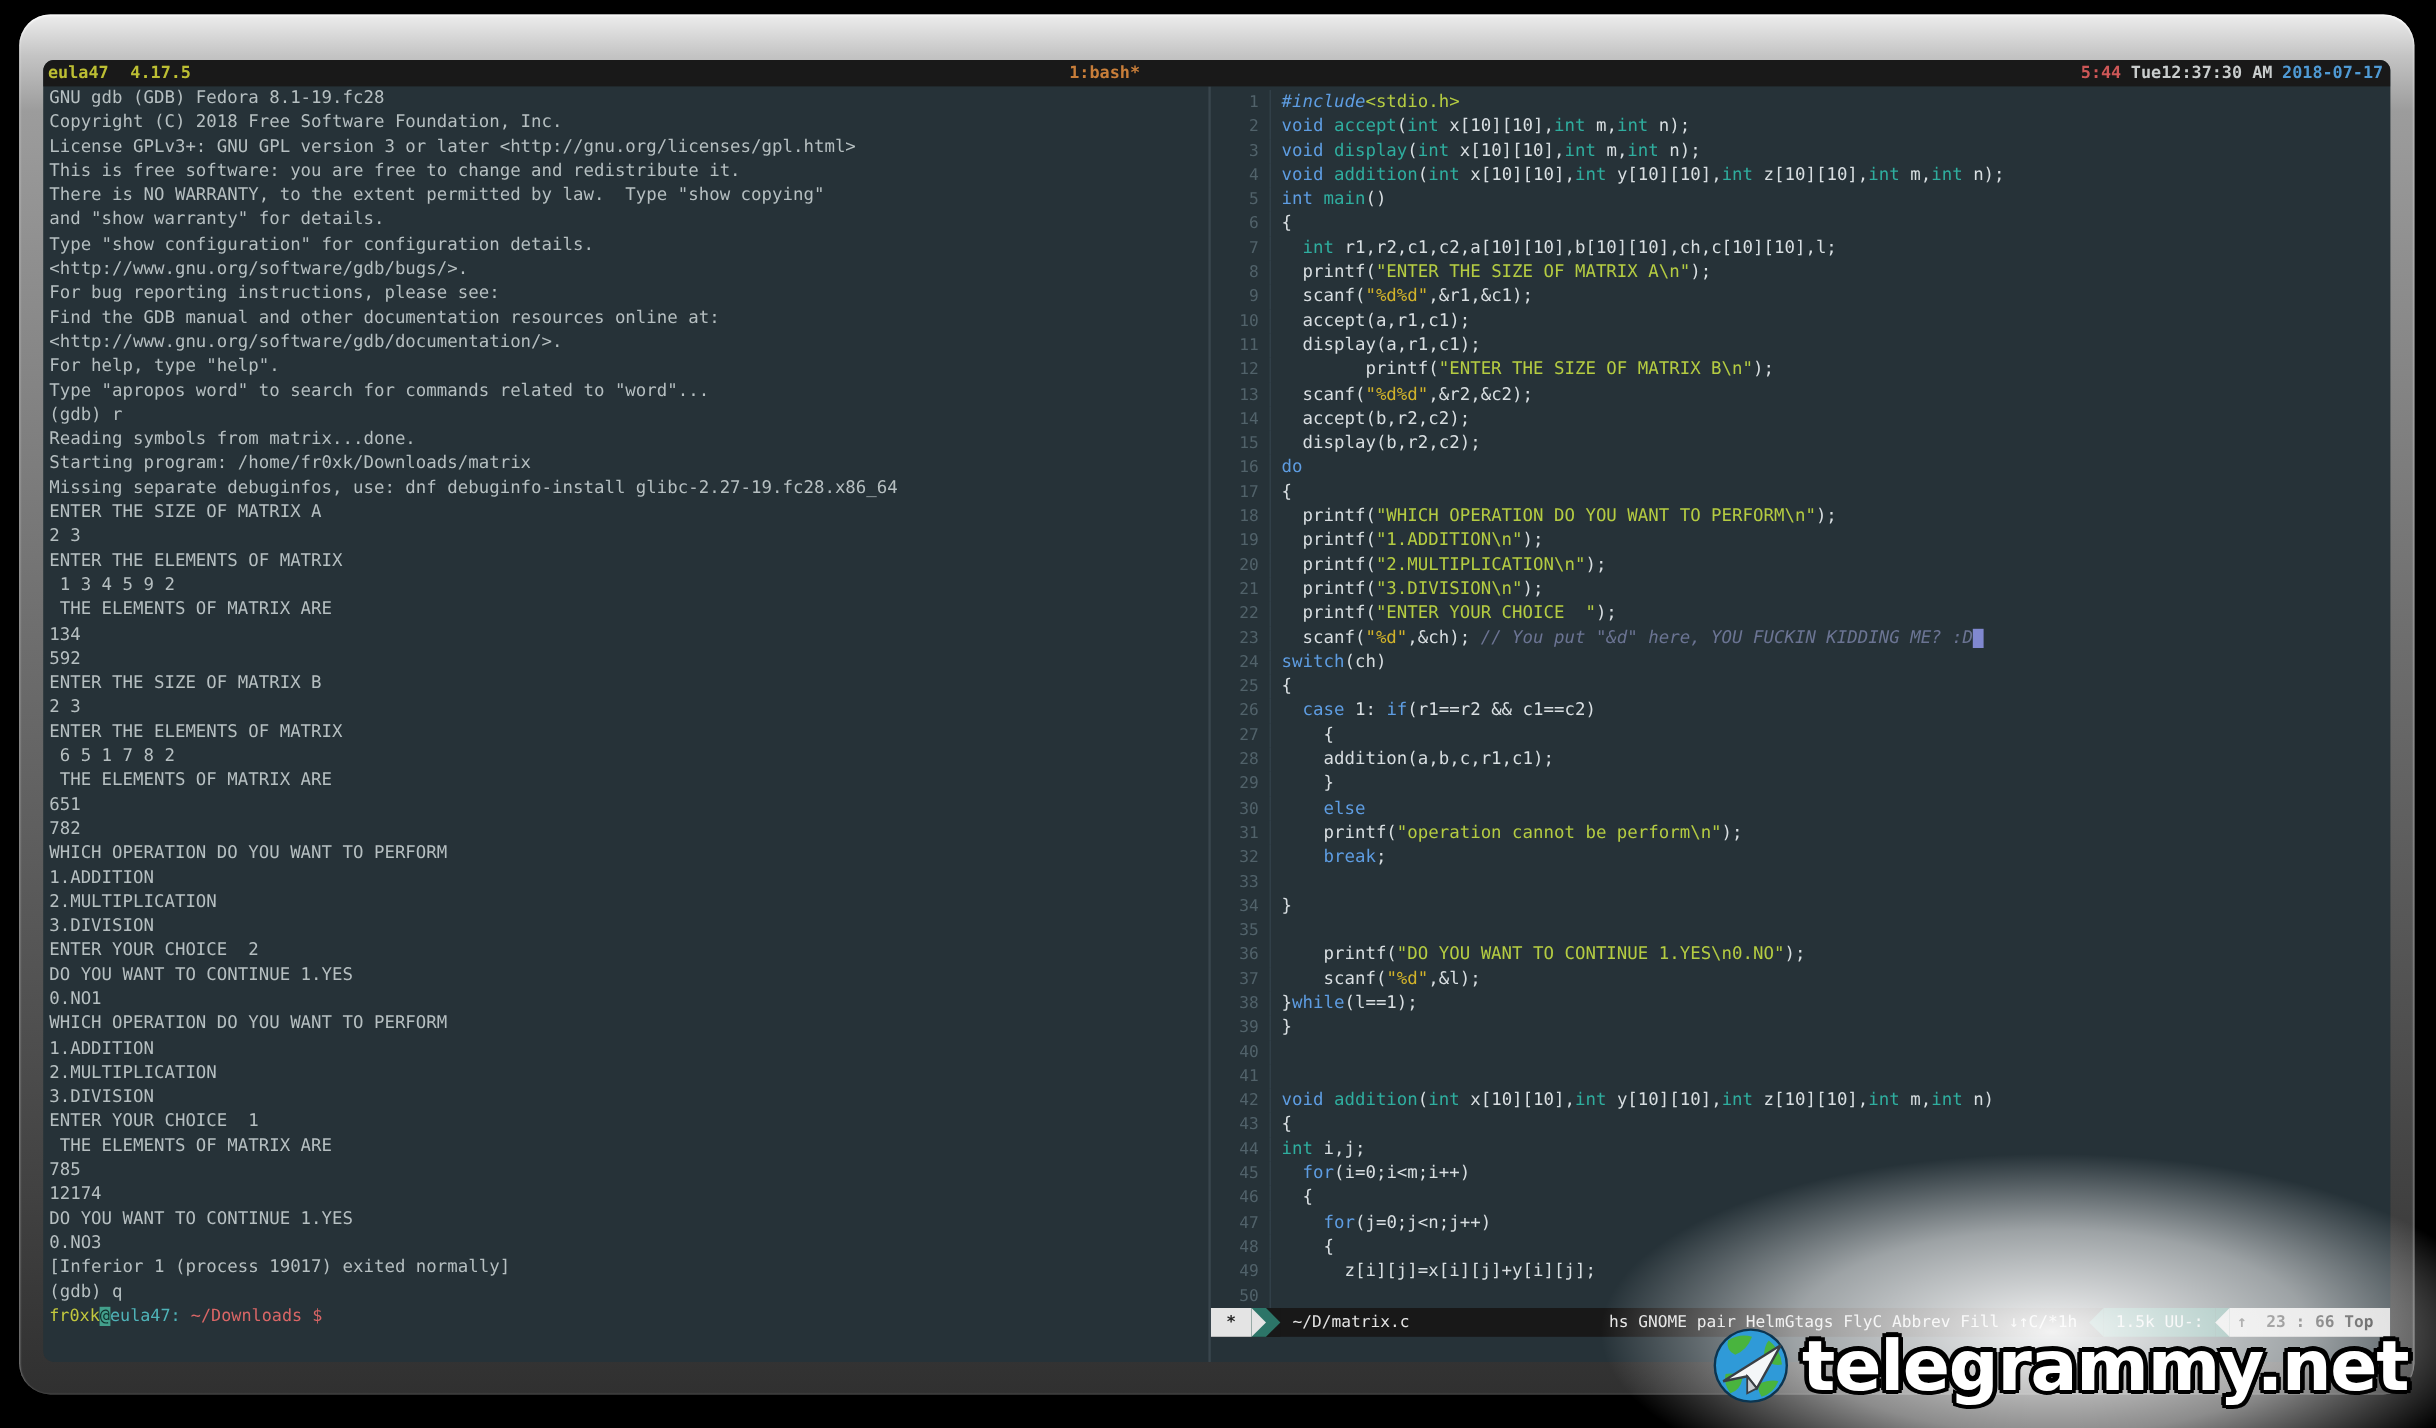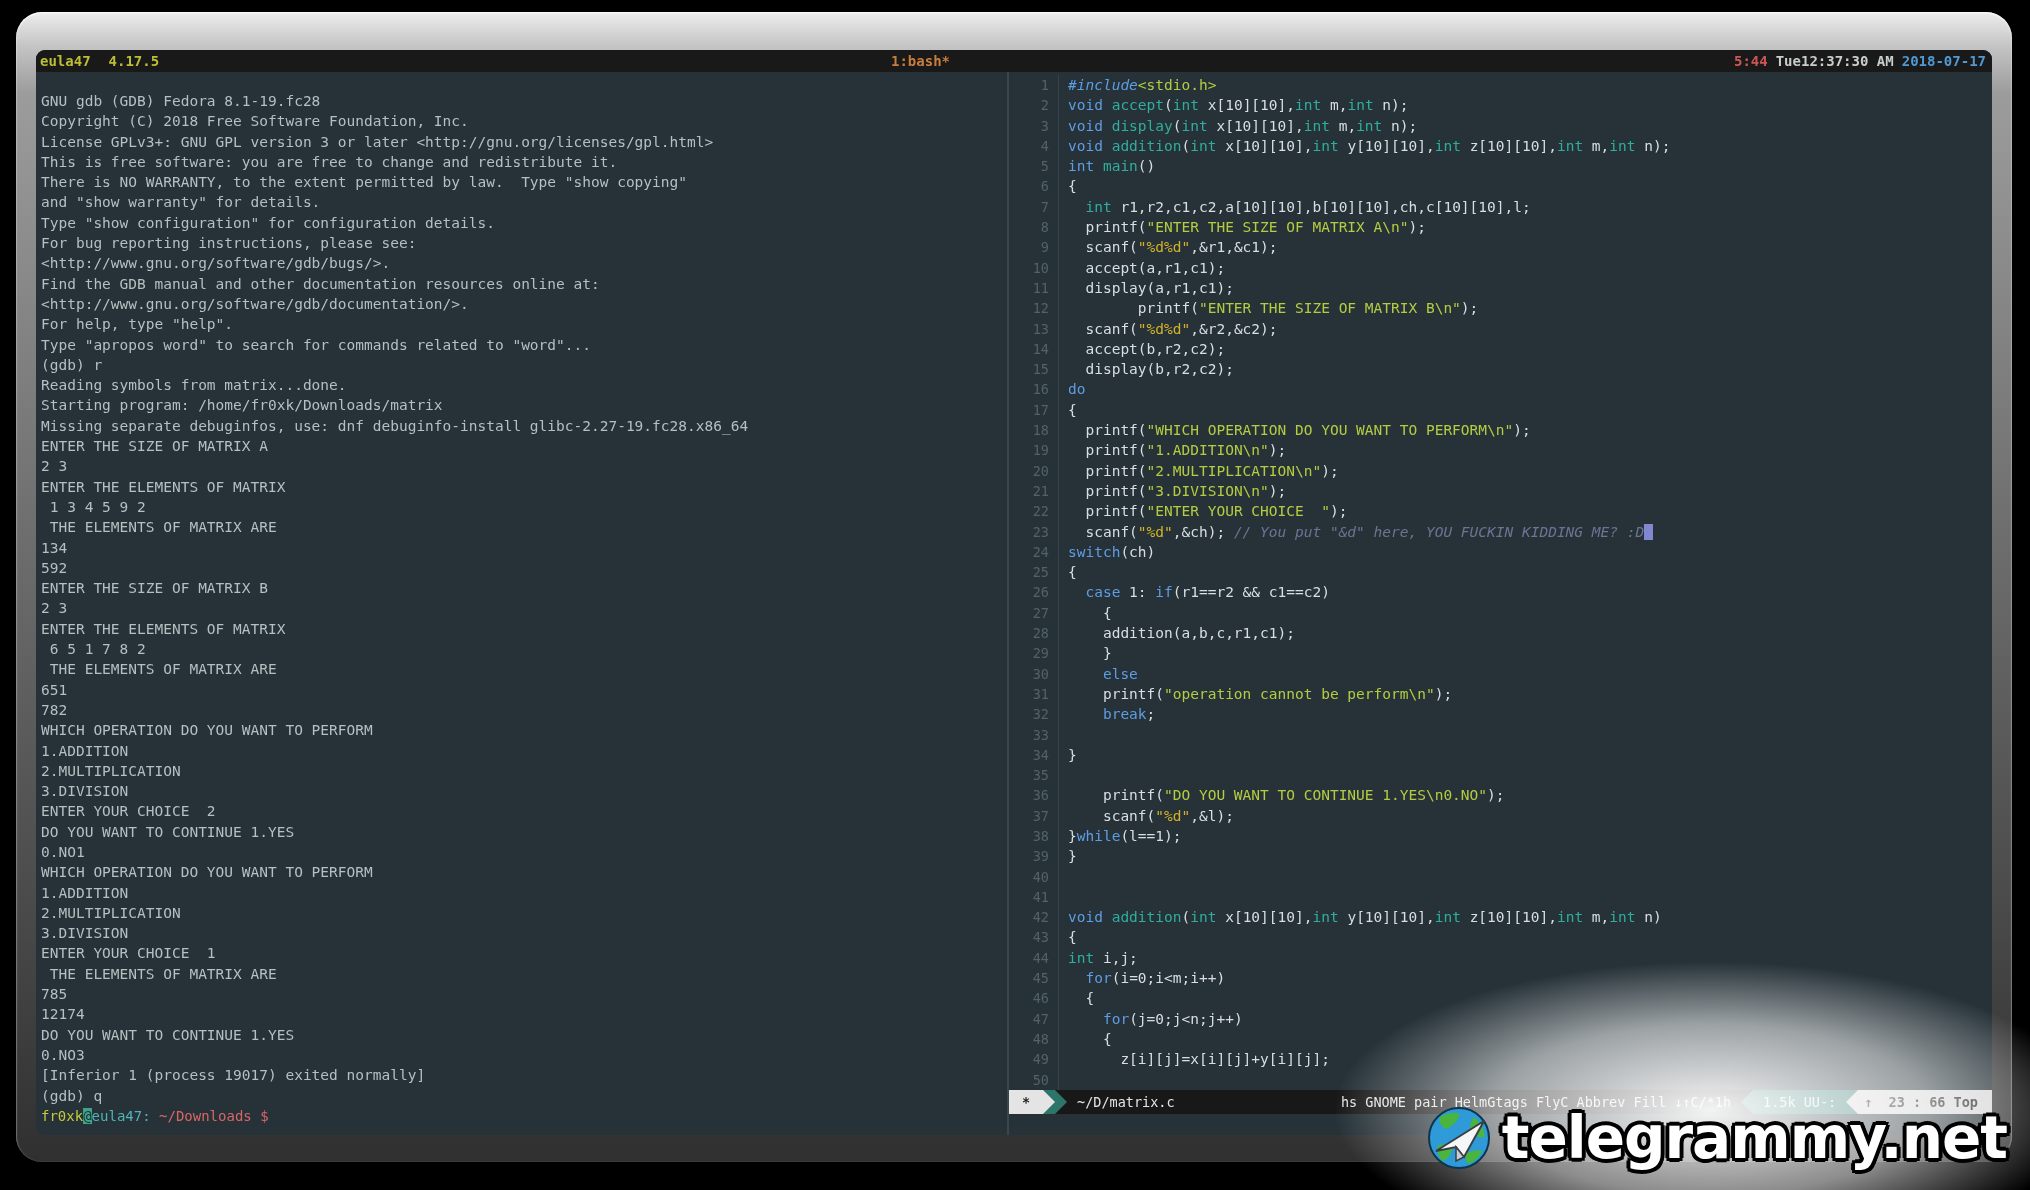--- a/index.html
+++ b/index.html
@@ -15,21 +15,21 @@
            font-size:14px;font-weight:bold;flex:0 0 auto;}
   .tm-left{color:var(--yellow);padding-left:4px;white-space:pre;}
   .tm-ver{color:var(--yellow);margin-left:18px;}
   .tm-tab{position:absolute;left:855px;color:var(--orange);text-align:right;}
   .tm-right{margin-left:auto;padding-right:6px;display:flex;gap:8px;}
   .tm-alarm{color:var(--red);margin-left:20px;}
   .tm-time{color:#c9cdcd;}
   .tm-date{color:var(--blue-date);}
   
   .panes{flex:1;display:flex;min-height:0;}
-  .pane-left{width:966px;flex:0 0 auto;padding:19px 0 0 5px;overflow:hidden;}
+  .pane-left{width:966px;flex:0 0 auto;padding:0 0 0 5px;overflow:hidden;}
   .pane-div{width:2px;background:#39464d;flex:0 0 auto;}
   .pane-right{flex:1;display:flex;flex-direction:column;padding-top:3px;min-width:0;overflow:hidden;}
   .t-line{height:20.3px;line-height:20.3px;font-size:14.5px;color:var(--fg);white-space:pre;}
   
   .prompt{height:20.3px;line-height:20.3px;font-size:14px;white-space:pre;font-weight:normal;}
   .p-user{color:var(--prompt-user);}
   .p-at{background:var(--prompt-at-bg);color:#10302c;}
   .p-host{color:var(--prompt-host);}
   .p-path{color:var(--prompt-path);}
   .p-dollar{color:var(--prompt-path);}
@@ -92,22 +92,22 @@
     <div class="panes">
       <div class="pane-left">
         <div>
             <div class="t-line">GNU gdb (GDB) Fedora 8.1-19.fc28</div>
             <div class="t-line">Copyright (C) 2018 Free Software Foundation, Inc.</div>
             <div class="t-line">License GPLv3+: GNU GPL version 3 or later &lt;http://gnu.org/licenses/gpl.html&gt;</div>
             <div class="t-line">This is free software: you are free to change and redistribute it.</div>
             <div class="t-line">There is NO WARRANTY, to the extent permitted by law.  Type "show copying"</div>
             <div class="t-line">and "show warranty" for details.</div>
             <div class="t-line">Type "show configuration" for configuration details.</div>
+            <div class="t-line">&lt;http://www.gnu.org/software/gdb/bugs/&gt;.</div>
             <div class="t-line">For bug reporting instructions, please see:</div>
-            <div class="t-line">&lt;http://www.gnu.org/software/gdb/bugs/&gt;.</div>
             <div class="t-line">Find the GDB manual and other documentation resources online at:</div>
             <div class="t-line">&lt;http://www.gnu.org/software/gdb/documentation/&gt;.</div>
             <div class="t-line">For help, type "help".</div>
             <div class="t-line">Type "apropos word" to search for commands related to "word"...</div>
             <div class="t-line">(gdb) r</div>
             <div class="t-line">Reading symbols from matrix...done.</div>
             <div class="t-line">Starting program: /home/fr0xk/Downloads/matrix</div>
             <div class="t-line">Missing separate debuginfos, use: dnf debuginfo-install glibc-2.27-19.fc28.x86_64</div>
             <div class="t-line">ENTER THE SIZE OF MATRIX A</div>
             <div class="t-line">2 3</div>

